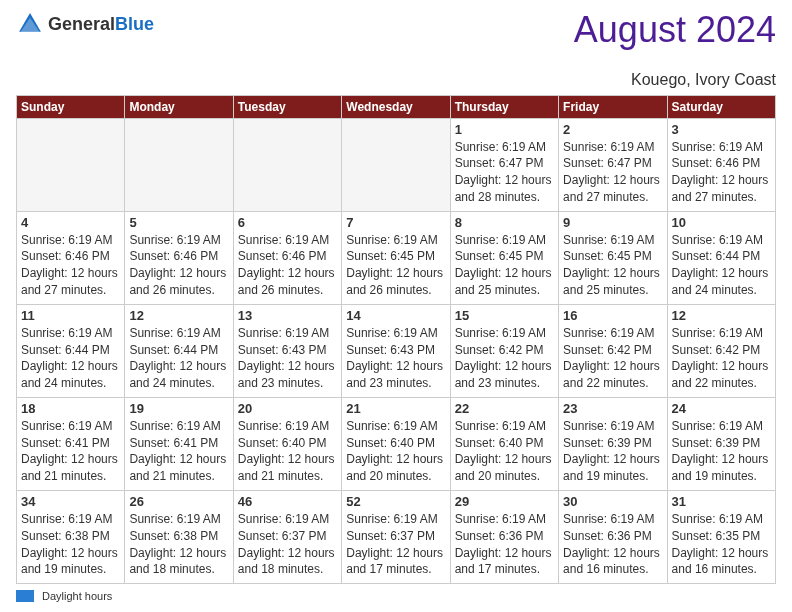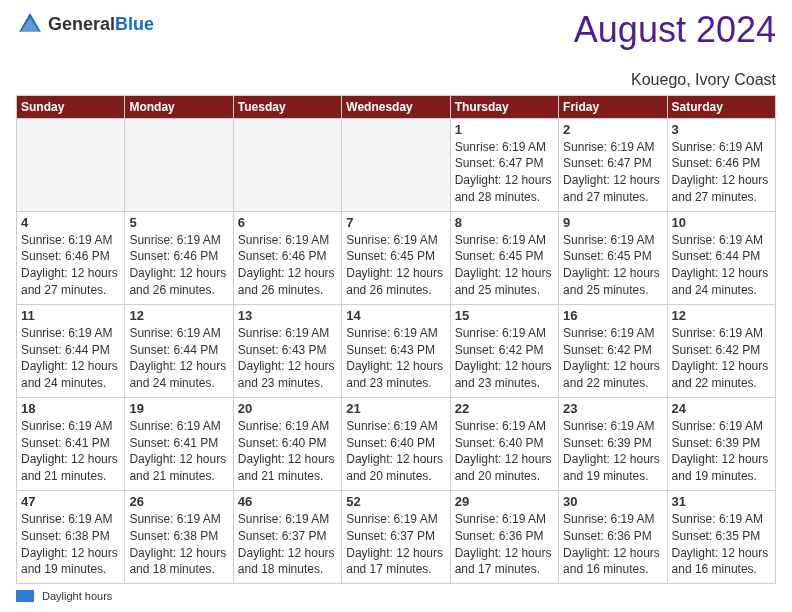--- a/index.html
+++ b/index.html
@@ -313,21 +313,21 @@
             <td>
               <span class="day-num">24</span>
               <div class="day-info" style="white-space: pre-line;">Sunrise: 6:19 AM
 Sunset: 6:39 PM
 Daylight: 12 hours
 and 19 minutes.</div>
             </td>
           </tr>
           <tr>
             <td>
-              <span class="day-num">47</span>
+              <span class="day-num">34</span>
               <div class="day-info" style="white-space: pre-line;">Sunrise: 6:19 AM
 Sunset: 6:38 PM
 Daylight: 12 hours
 and 19 minutes.</div>
             </td>
             <td>
               <span class="day-num">26</span>
               <div class="day-info" style="white-space: pre-line;">Sunrise: 6:19 AM
 Sunset: 6:38 PM
 Daylight: 12 hours

